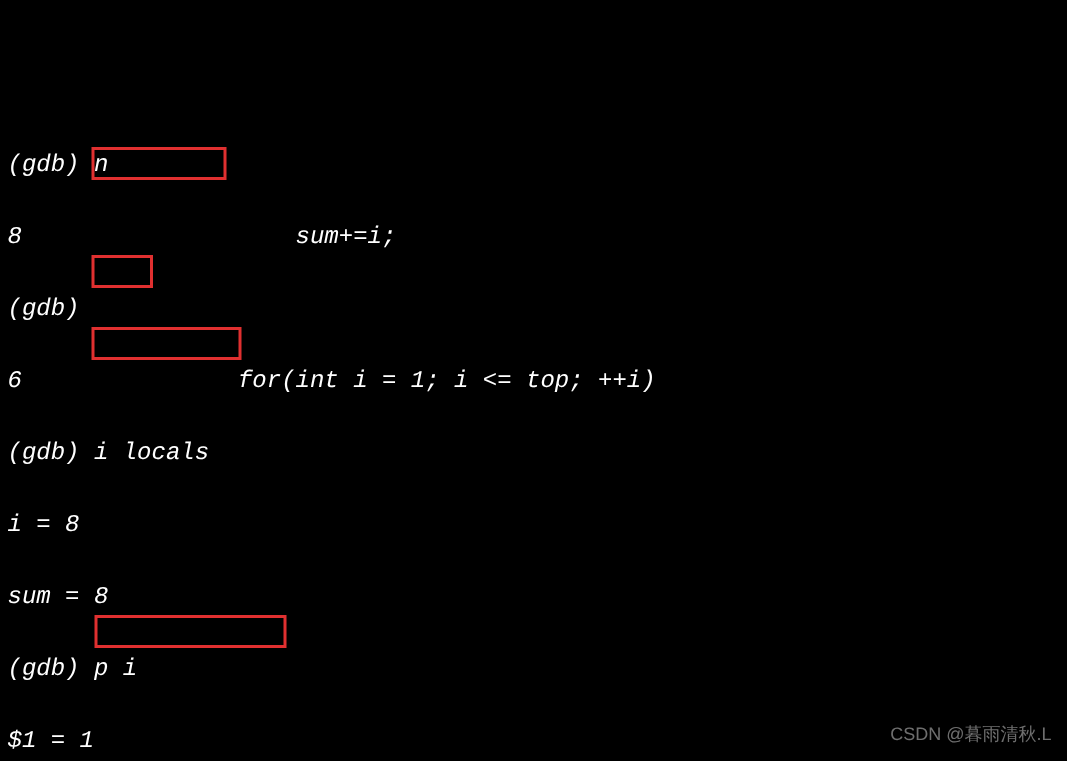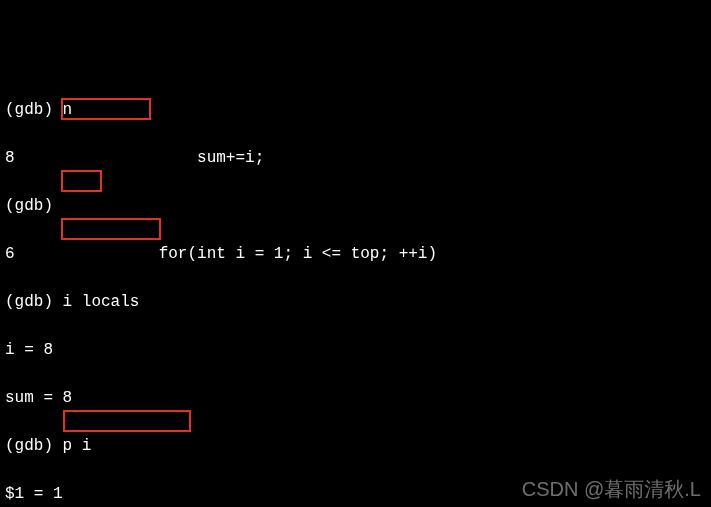--- a/index.html
+++ b/index.html
@@ -16,33 +16,34 @@
       width: 711px;
       height: 507px;
       padding: 2px 5px;
       overflow: hidden;
       position: relative;
       white-space: pre;
     }
     .line {
       position: relative;
       height: 24px;
+      font-style: italic;
     }
     .highlight-box {
       position: absolute;
       border: 2px solid #e03030;
       pointer-events: none;
     }
     .watermark {
       position: absolute;
       right: 10px;
       bottom: 6px;
       color: rgba(200,200,200,0.55);
       font-family: sans-serif;
-      font-size: 20px;
+      font-size: 12px;
     }
   </style>
 </head>
 <body>
 
 
 
 <div class="line">(gdb) n</div>
 <div class="line">8                   sum+=i;</div>
 <div class="line">(gdb)</div>

